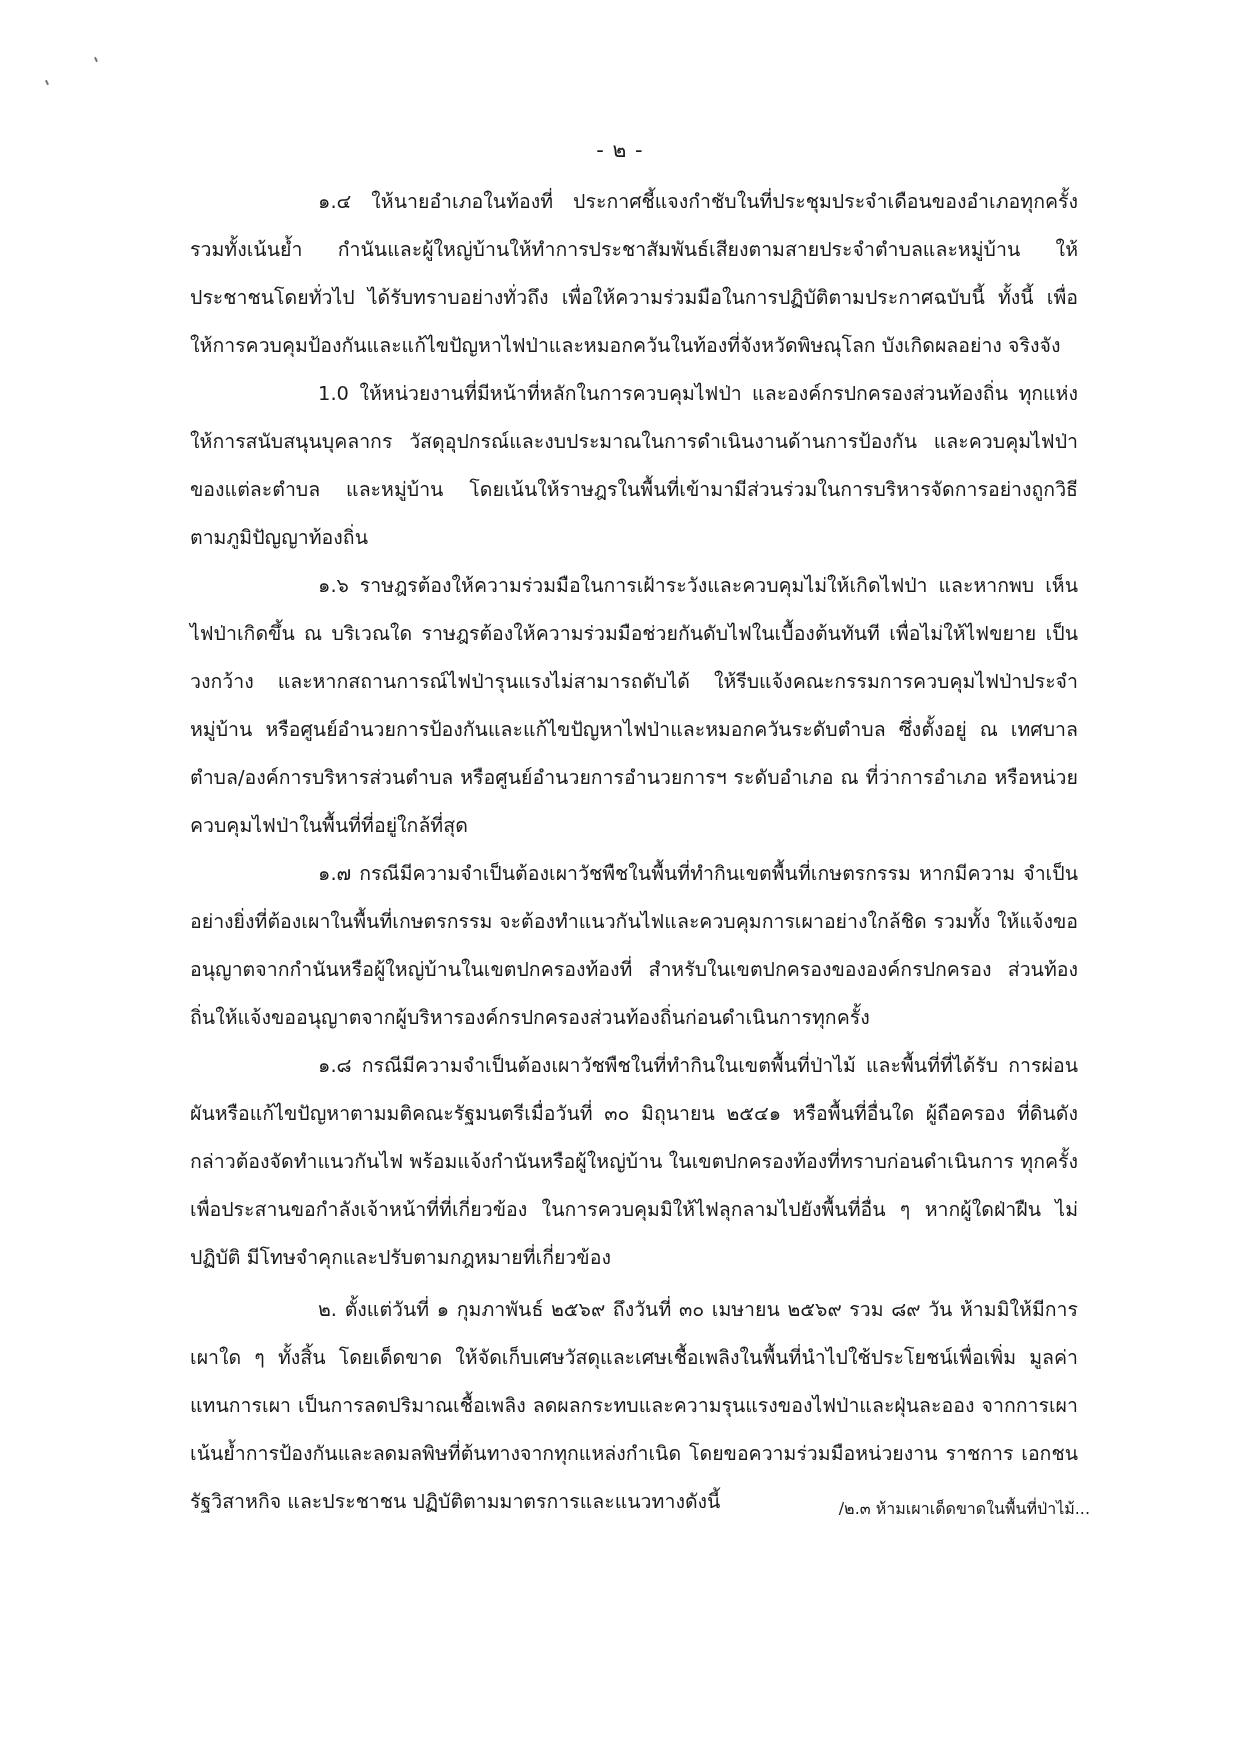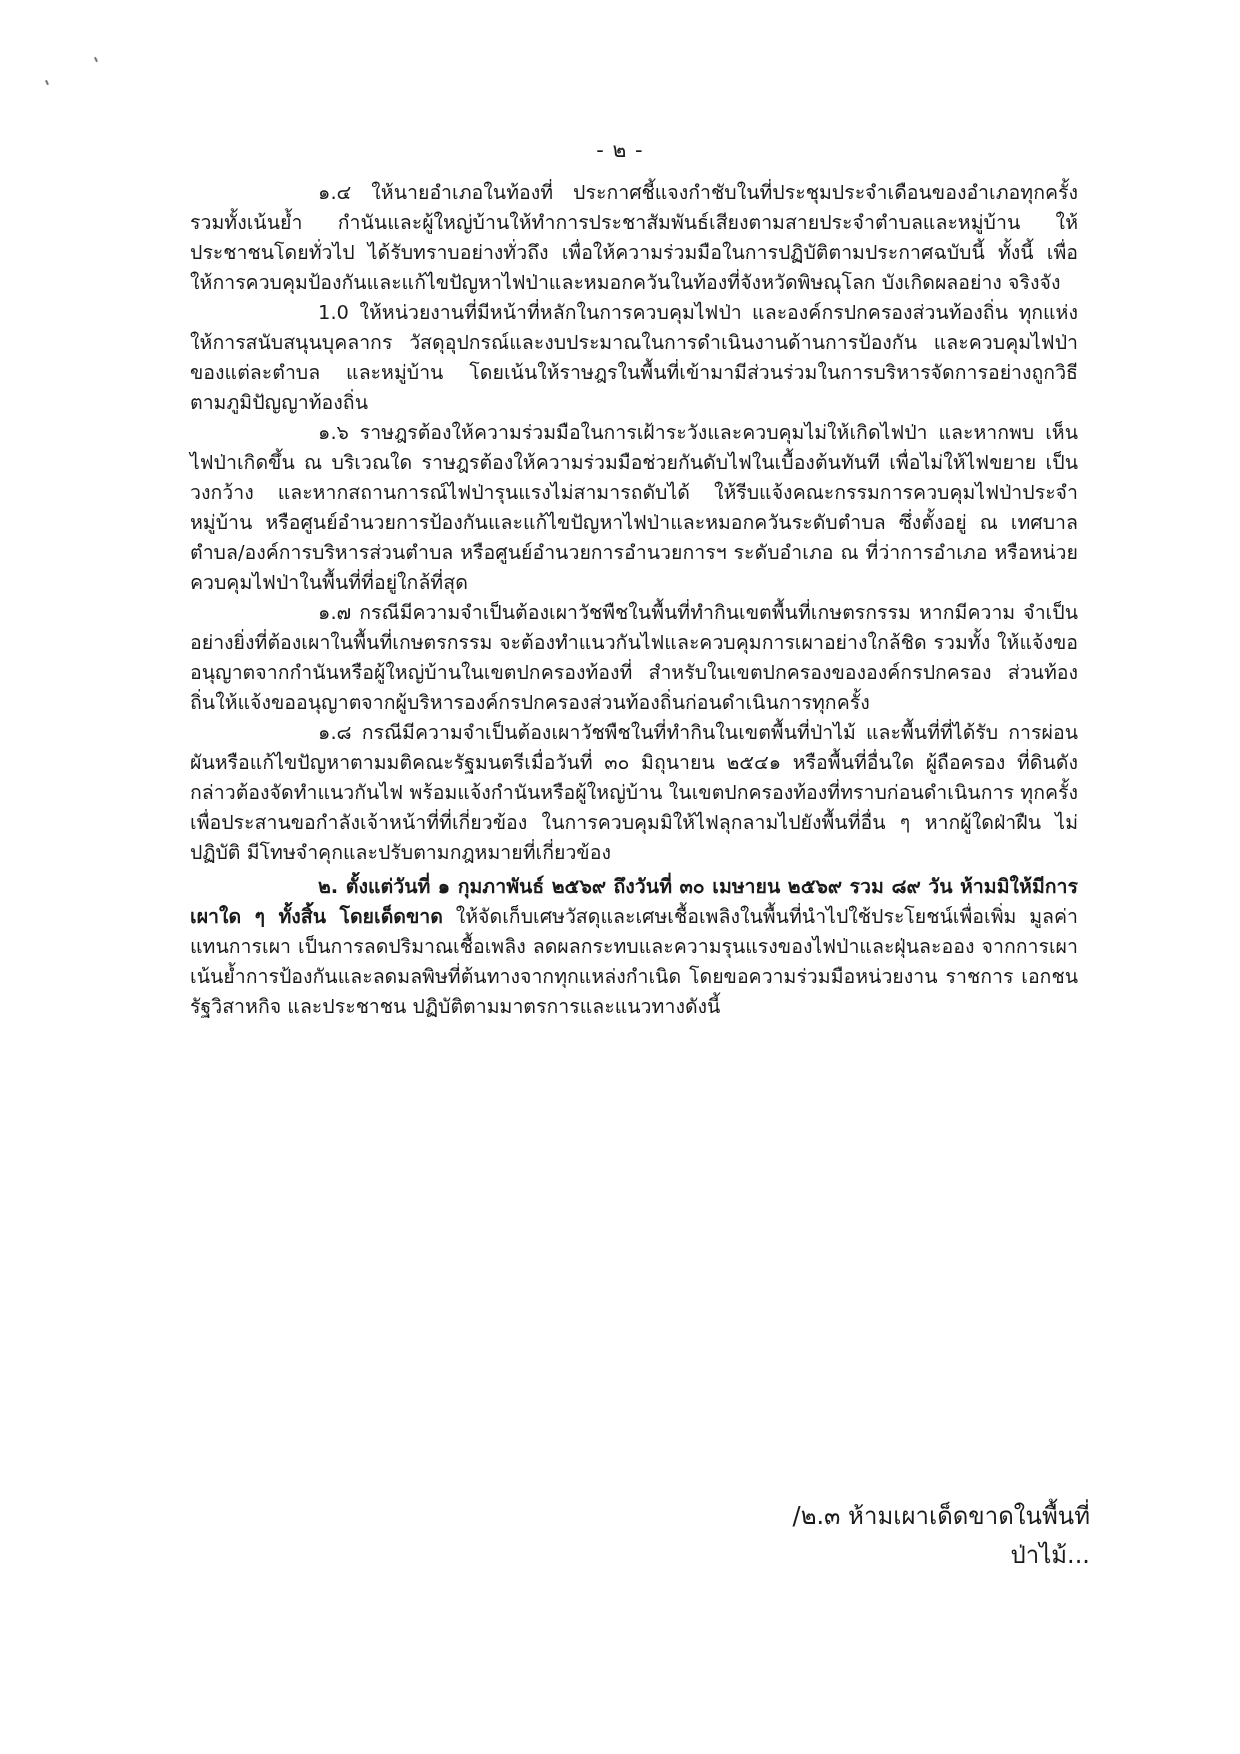--- a/index.html
+++ b/index.html
@@ -36,40 +36,40 @@
       text-align: center;
       font-size: 21px;
       letter-spacing: 1px;
     }
     .body-text {
       position: absolute;
       left: 190px;
       top: 178px;
       width: 888px;
       font-size: 19.5px;
-      line-height: 30px;
+      line-height: 48px;
     }
     .para {
       margin: 0;
       text-align: justify;
       text-align-last: left;
     }
     .para .indent {
       display: inline-block;
       width: 128px;
     }
     .bold {
-      font-weight: bold;
+      font-weight: normal;
     }
     .footer-note {
       position: absolute;
       left: 770px;
       top: 1496px;
       width: 320px;
-      font-size: 24px;
+      font-size: 16px;
       text-align: right;
     }
   </style>
 </head>
 <body>
 
 <div class="page">
 
   <span class="speck" style="left:95px; top:57px;"></span>
   <span class="speck" style="left:46px; top:80px;"></span>

